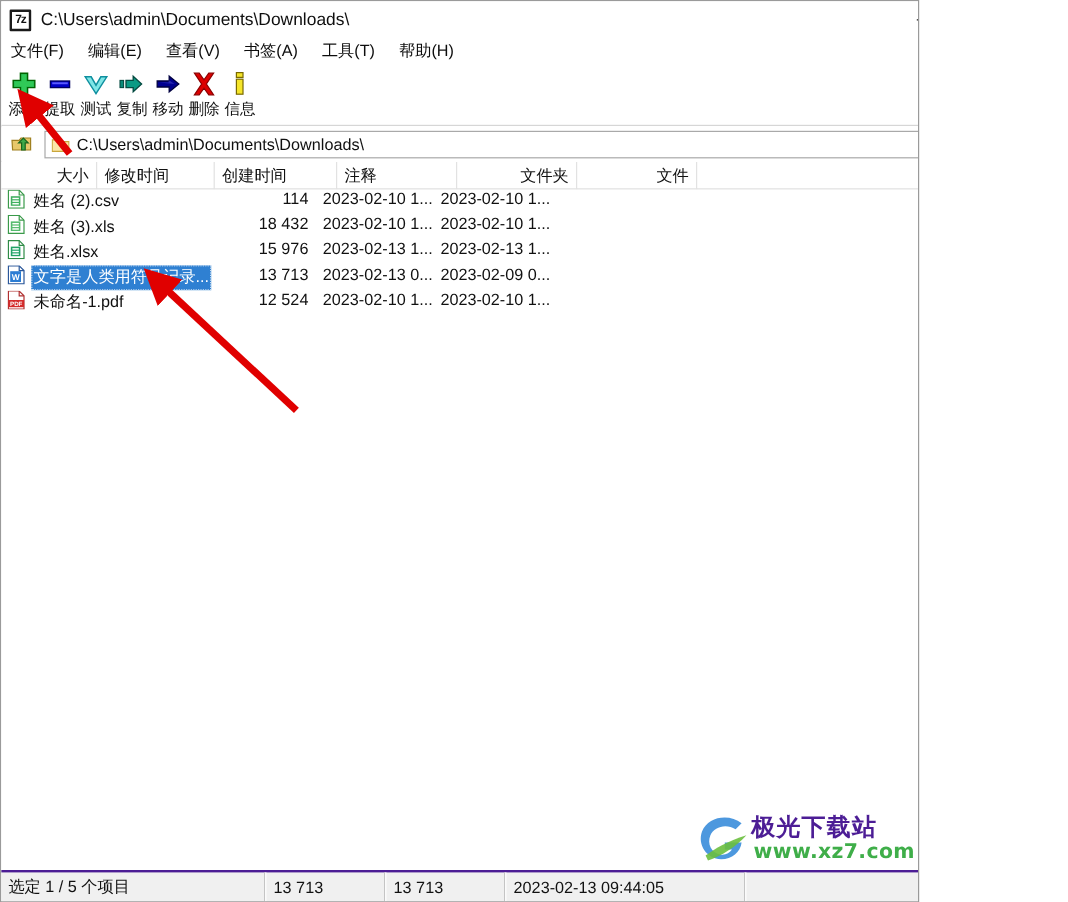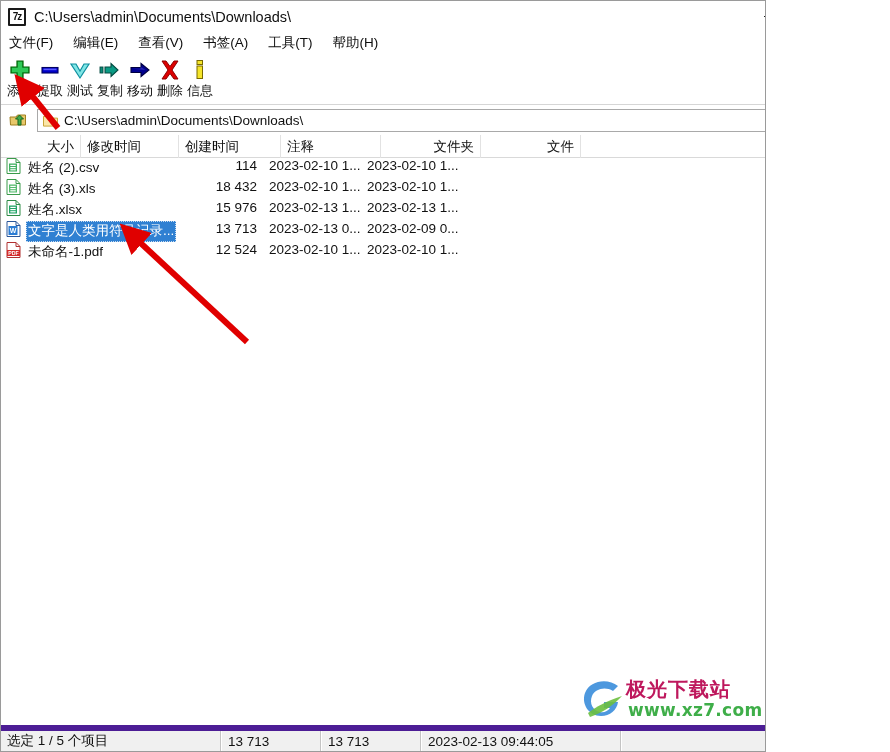--- a/index.html
+++ b/index.html
@@ -187,21 +187,21 @@
     color: #ffffff;
     outline: 1px dotted #c8dcf0;
     outline-offset: -1px;
   }
 
   
   .statusbar {
     position: absolute; left: 0; bottom: 0;
     width: 888px; height: 26px;
     background: #f0f0f0;
-    border-top: 6px solid #4c1d95;
+    border-top: 2px solid #4c1d95;
     display: flex; align-items: stretch;
   }
   .sb-cell {
     border-right: 1px solid #c4c4c4;
     border-left: 1px solid #ffffff;
     font-size: 13.5px; color: #111;
     display: flex; align-items: center;
     padding: 0 6px;
     white-space: nowrap; overflow: hidden;
   }
@@ -212,21 +212,21 @@
     position: absolute;
     right: 10px; bottom: 28px;
     width: 175px; height: 48px;
     display: flex; align-items: center;
     pointer-events: none;
   }
   .wm-swoosh { position: absolute; left: 0; top: 2px; }
   .wm-text-top {
     position: absolute; left: 46px; top: 1px;
     font-size: 20px; font-weight: bold;
-    color: #be185d;
+    color: #4c1d95;
     letter-spacing: 1px;
     font-family: "DejaVu Sans", sans-serif;
   }
   .wm-text-bot {
     position: absolute; left: 48px; top: 25px;
     font-size: 17px; font-weight: bold;
     color: #3fae49;
     letter-spacing: 0.3px;
     font-family: "DejaVu Sans", sans-serif;
   }

